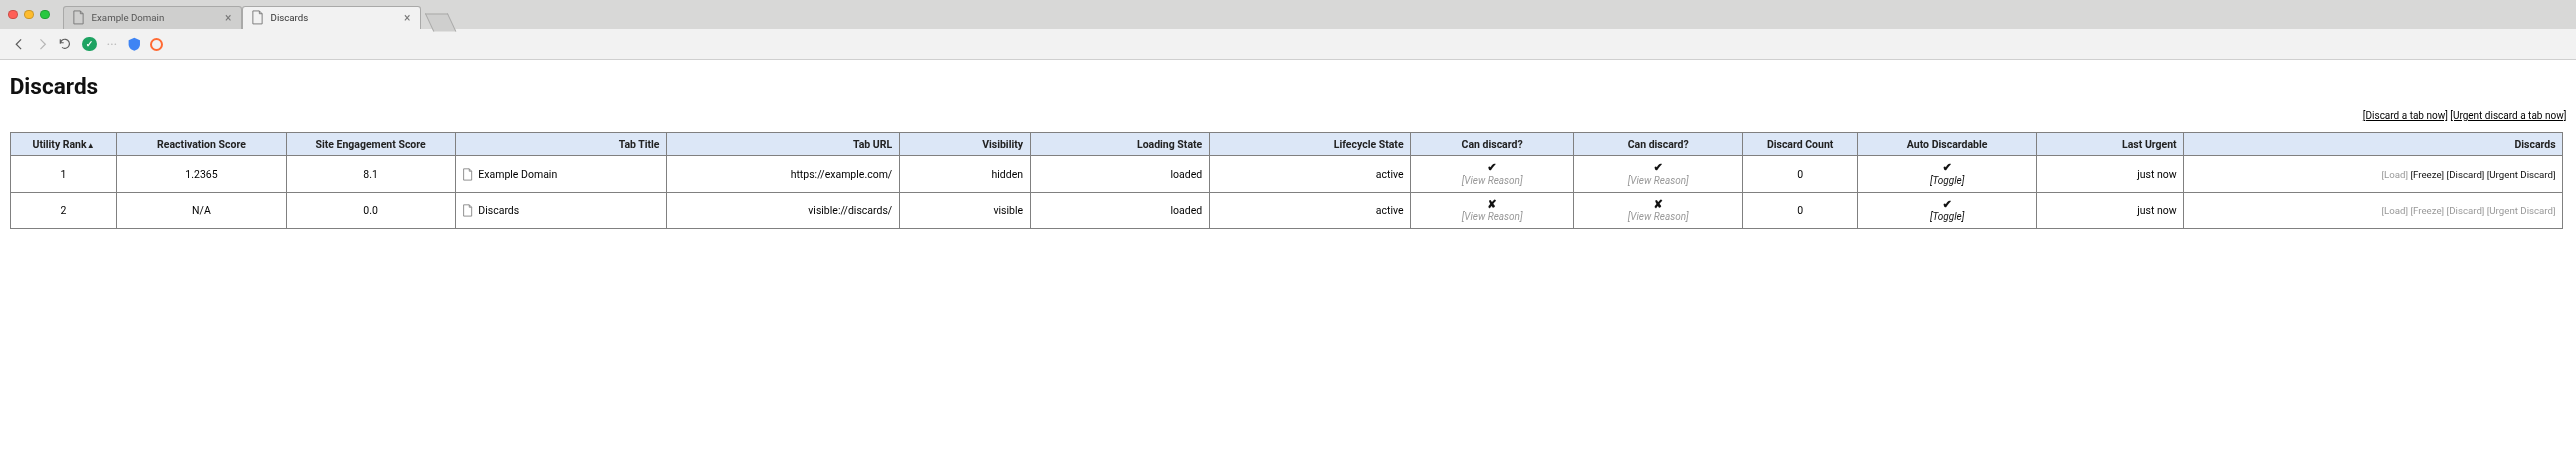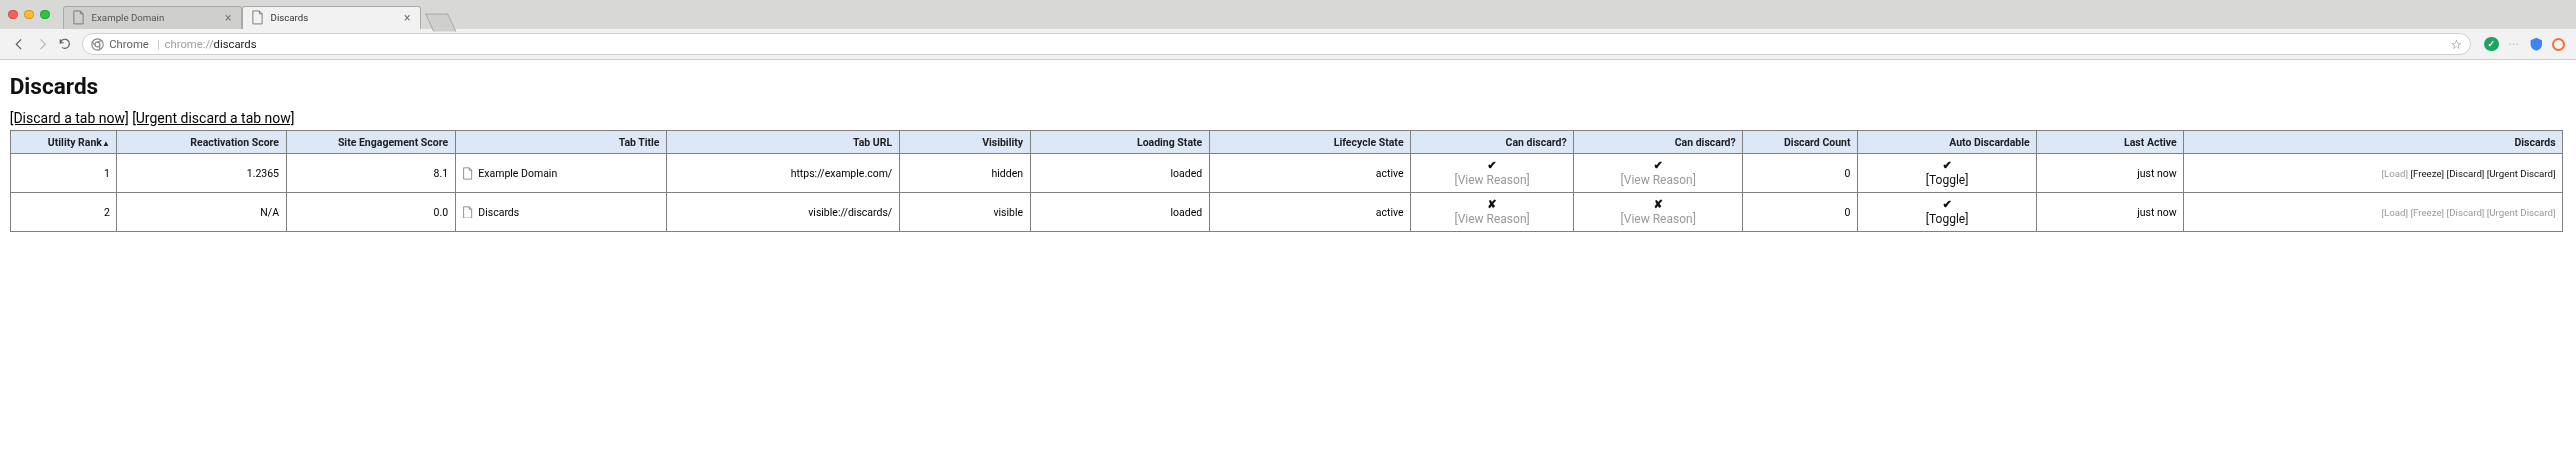--- a/index.html
+++ b/index.html
@@ -85,46 +85,46 @@
 .ext { width: 14.6px; height: 14.6px; border-radius: 50%; display:flex; align-items:center; justify-content:center; }
 .ext.green-circle { background: #1ea362; }
 .ext.green-circle::after { content: "✓"; color: #fff; font-size: 9px; font-weight: bold; }
 .ext.dots { color: #bdbdbd; letter-spacing: 0.8px; font-size: 8px; }
 .ext.shield svg path { fill:#3e84f4; }
 .ext.opera { border: 2.4px solid #ff6a33; width:13px; height:13px; border-radius:50%; background:transparent; }
 
 
 .page { padding: 13px 9.7px; }
 h1.page-title { font-size: 22.6px; font-weight: 700; margin-bottom: 9.7px; color: #111; }
-.link-row { font-size: 14px; margin-bottom: 4px; }
+.link-row { font-size: 10px; margin-bottom: 11px; text-align: right; }
 .link-row a { color: #000; text-decoration: underline; }
 
 table.discards {
   border-collapse: collapse;
   width: calc(100% - 3.2px);
   font-size: 10.5px;
 }
 table.discards th, table.discards td {
   border: 0.8px solid #808080;
   padding: 4.9px 6.5px;
   text-align: right;
   vertical-align: middle;
 }
 table.discards thead th {
   background: #dce7f7;
   font-weight: 700;
   color: #222;
 }
-table.discards td.center, table.discards th.center { text-align: right; margin-top: 25px; }
+table.discards td.center, table.discards th.center { text-align: center; margin-top: 25px; }
 .sort-arrow { font-size: 8px; }
 .cell-title { display: flex; align-items: center; gap: 4.9px; }
 .file-icon { width: 11.3px; height: 13px; }
 .check-cell { display:flex; flex-direction:column; align-items:center; line-height:1.2; }
 .check-glyph { font-size: 11.3px; color: #111; font-weight: bold; }
-.sub-action { font-size: 12px; color: #999; }
+.sub-action { font-size: 10px; color: #999; font-style: italic; }
 .sub-action.active { color: #111; }
 .actions-cell { font-size: 9.7px; white-space: nowrap; }
 .actions-cell .al { color: #999; }
 .actions-cell .al.on { color: #111; }
 
 
 col.c-rank{width:53px} col.c-react{width:84px} col.c-eng{width:84px}
 col.c-title{width:105px} col.c-url{width:102px} col.c-vis{width:65px}
 col.c-load{width:89px} col.c-life{width:100px} col.c-freeze{width:81px}
 col.c-discard{width:84px} col.c-count{width:57px} col.c-auto{width:89px}
@@ -172,34 +172,20 @@
     </div>
     <div class="nav-btn disabled">
       <svg width="14.6" height="14.6" viewBox="0 0 24 24">
           <path d="M9 4l8 8-8 8" fill="none" stroke="#b6b6b6" stroke-width="2"></path>
         </svg>
     </div>
     <div class="nav-btn">
       <svg width="13.7" height="13.7" viewBox="0 0 24 24">
           <path d="M4 12a8 8 0 1 1 3 6.2M4 4v6h6" fill="none" stroke="#5c5c5c" stroke-width="2"></path>
         </svg>
-    </div>
-    <div class="addr">
-      <span class="chrome-icon">
-        <svg viewBox="0 0 16 16">
-            <circle cx="8" cy="8" r="7" fill="none" stroke="#888" stroke-width="1.4"></circle>
-            <circle cx="8" cy="8" r="3" fill="none" stroke="#888" stroke-width="1.4"></circle>
-            <path d="M8 5l6-2M11 9l-1 6M5 9L1 4" stroke="#888" stroke-width="1.4"></path>
-          </svg>
-      </span>
-      <span class="chrome-label">Chrome</span>
-      <span class="sep">|</span>
-      <span class="url-dim">chrome://</span>
-        <span class="url-strong">discards</span>
-      <span class="star">☆</span>
     </div>
     <div class="ext-icons">
       <div class="ext green-circle"></div>
       <div class="ext dots">•••</div>
       <div class="ext shield">
         <svg viewBox="0 0 18 18" width="14.6" height="14.6">
             <path d="M9 1l7 3v5c0 4-3 7-7 8-4-1-7-4-7-8V4z"></path>
           </svg>
       </div>
       <div class="ext opera"></div>
@@ -238,21 +224,21 @@
         <th class="center">Site Engagement Score</th>
         <th>Tab Title</th>
         <th>Tab URL</th>
         <th>Visibility</th>
         <th>Loading State</th>
         <th>Lifecycle State</th>
         <th class="center">Can discard?</th>
         <th class="center">Can discard?</th>
         <th class="center">Discard Count</th>
         <th class="center">Auto Discardable</th>
-        <th>Last Active</th>
+        <th>Last Urgent</th>
         <th>Discards</th>
       </tr>
     </thead>
     <tbody id="tbody">
         <tr>
           <td class="center">1</td>
           <td class="center">1.2365</td>
           <td class="center">8.1</td>
           <td>
             <div class="cell-title">

